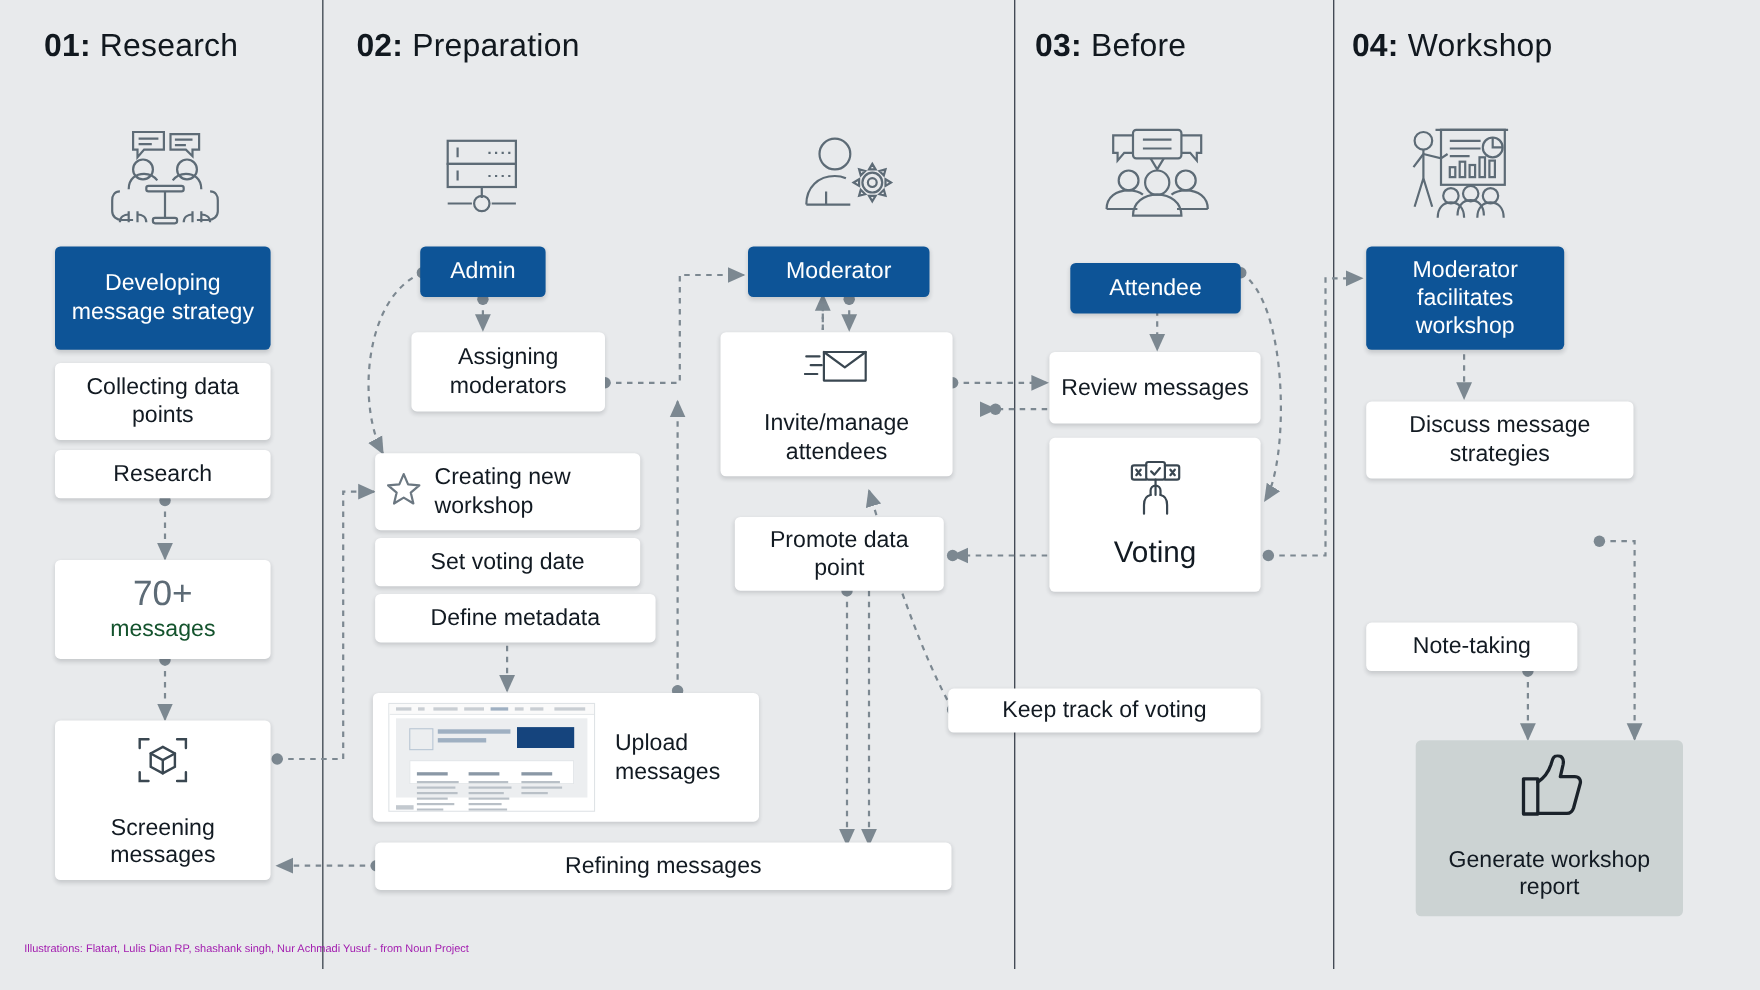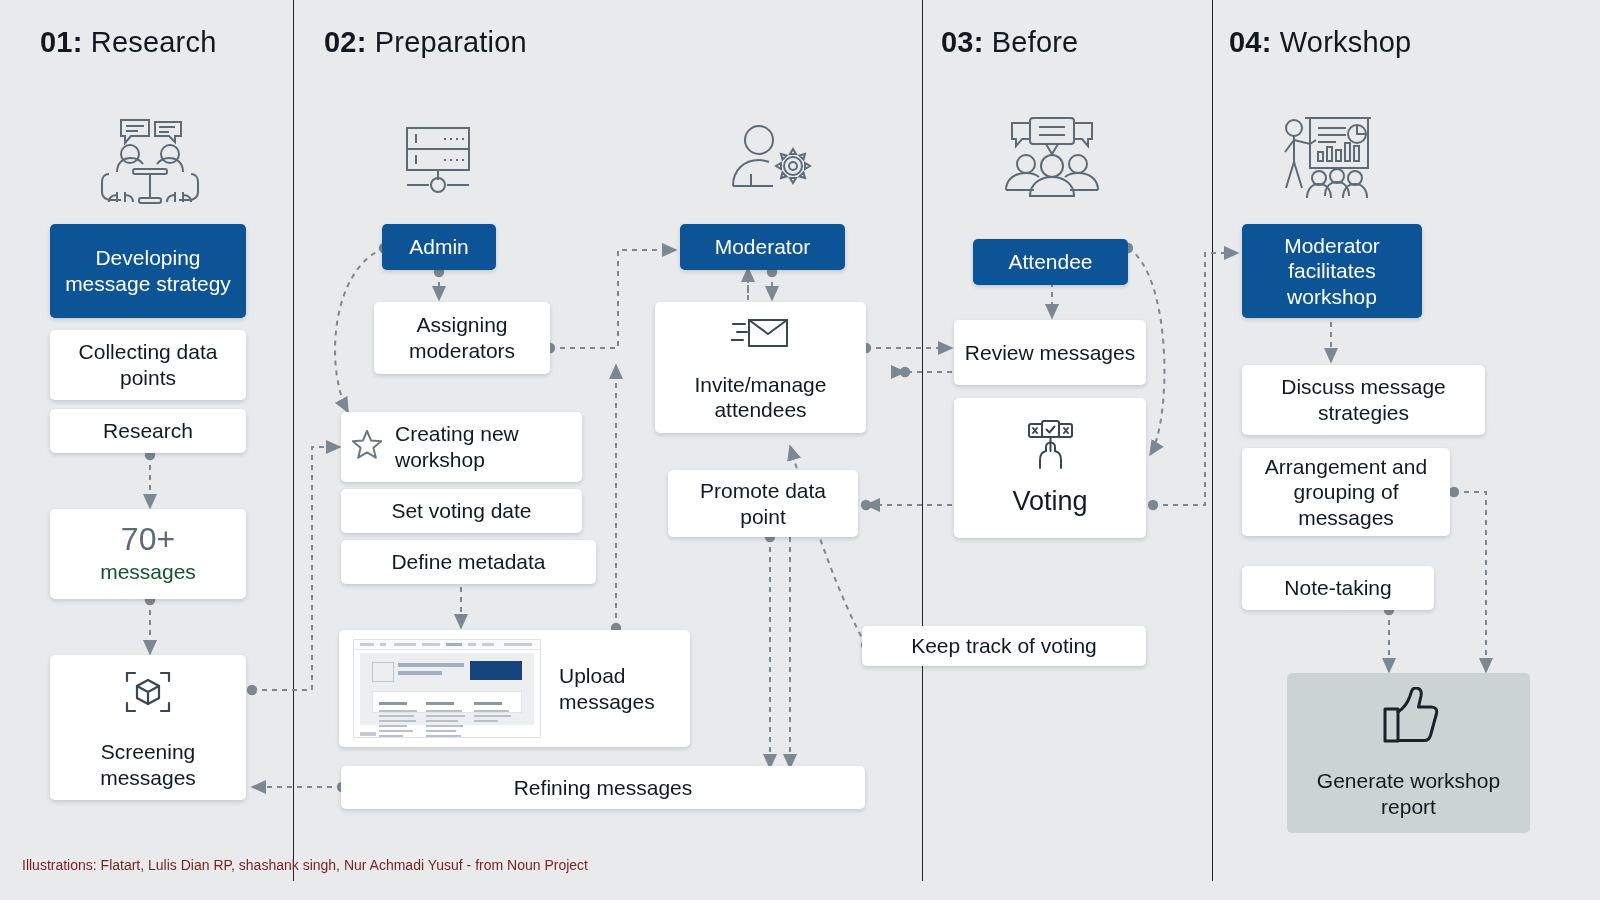--- a/index.html
+++ b/index.html
@@ -71,21 +71,21 @@
   .thumb .hd .t2{position:absolute;left:26px;top:10px;width:44px;height:4px;background:#9fb0c2;}
   .thumb .btn{position:absolute;right:12px;top:8px;width:52px;height:19px;background:#15447d;}
   .thumb .panel{position:absolute;left:12px;top:38px;right:12px;bottom:12px;background:#fff;border:1px solid #e2e5e8;}
   .thumb .colm{position:absolute;top:10px;width:27%;}
   .thumb .colm b{display:block;height:3px;background:#8a98a6;margin-bottom:5px;width:70%;}
   .thumb .colm i{display:block;height:2px;background:#b9c0c7;margin-bottom:3px;}
   .thumb .foot{position:absolute;left:6px;bottom:1px;width:16px;height:4px;background:#c3c9cf;}
 
   
   .credit{
-    position:absolute;left:22px;top:857px;font-size:14px;color:#7f1d1d;
+    position:absolute;left:22px;top:857px;font-size:10px;color:#a21caf;
     white-space:nowrap;z-index:4;
   }
   .bottombar{position:absolute;left:0;top:881px;width:1600px;height:19px;background:#e8eaec;z-index:5;}
 </style>
 </head>
 <body>
 
 <div id="stage">
 
   <svg id="wires" viewBox="0 0 1600 900">
@@ -442,23 +442,20 @@
   </div>
 
   <div class="node blue" style="left:1242px;top:224px;width:180px;height:94px;">
     <span class="lbl">Moderator facilitates workshop</span>
   </div>
 
   <div class="node" style="left:1242px;top:365px;width:243px;height:70px;">
     <span class="lbl">Discuss message strategies</span>
   </div>
 
-  <div class="node" style="left:1242px;top:448px;width:208px;height:88px;">
-    <span class="lbl">Arrangement and grouping of messages</span>
-  </div>
 
   <div class="node" style="left:1242px;top:566px;width:192px;height:44px;">
     <span class="lbl">Note-taking</span>
   </div>
 
   <div class="node col grey" style="left:1287px;top:673px;width:243px;height:160px;gap:18px;">
     <span>
       <svg width="66" height="58" viewBox="0 0 66 58" fill="none" stroke="#1a222a" stroke-width="3" stroke-linejoin="round" stroke-linecap="round">
         <path d="M9 22 h13 v32 h-13 z"></path>
         <path d="M22 25 c6 -4 10 -10 12 -16 c1.5 -5 2 -8 6 -8 c4 0 6 3 5 8 l-2.5 11 h13 c4 0 6 3 5 6.5 l-6 22 c-1 3 -3 5 -6 5 h-26.5"></path>

